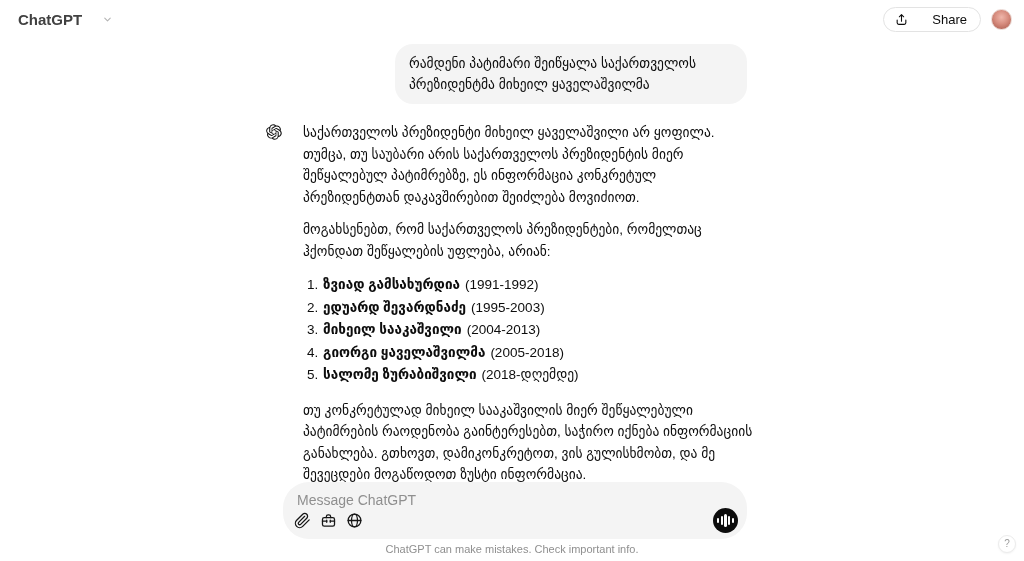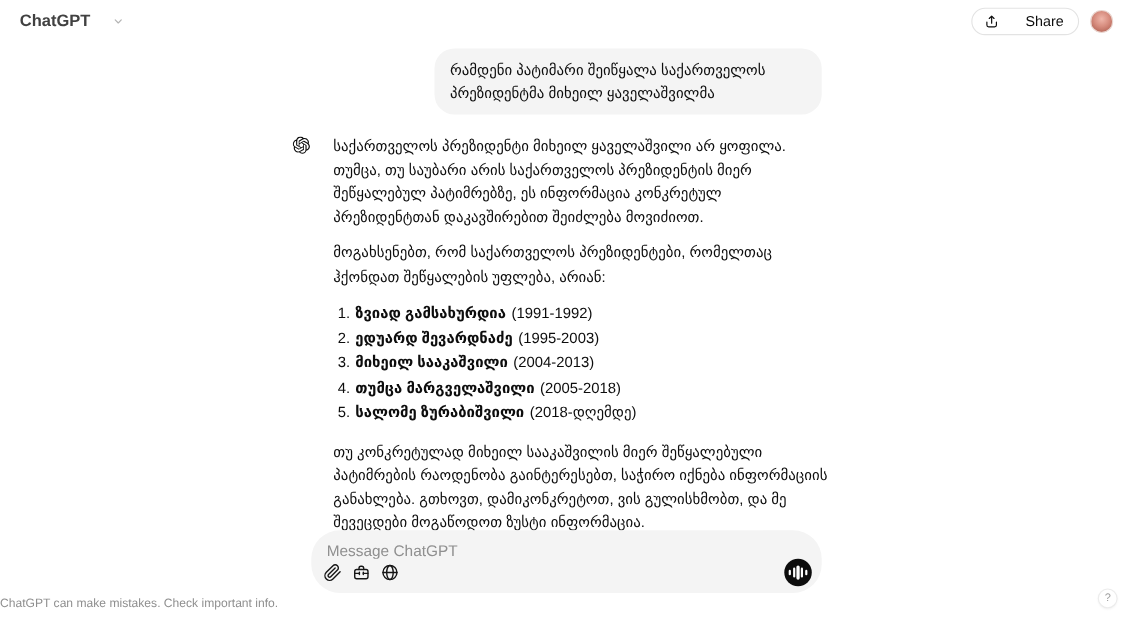--- a/index.html
+++ b/index.html
@@ -52,21 +52,21 @@
   .composer-icons { position:absolute; left:8px; bottom:6px; display:flex; gap:3px; }
   .c-icon { width:23px; height:23px; display:flex; align-items:center; justify-content:center;
     border:none; background:transparent; color:#161616; cursor:pointer; border-radius:6px; }
   .voice-btn { position:absolute; right:9px; bottom:6px; width:25px; height:25px;
     border-radius:50%; background:var(--voice-btn,#0d0d0d); border:none; cursor:pointer;
     display:flex; align-items:center; justify-content:center; gap:1.5px; }
   .voice-btn i { display:block; width:2.2px; border-radius:2px; background:#fff; }
   .vb1{height:5px;} .vb2{height:9px;} .vb3{height:13px;} .vb4{height:9px;} .vb5{height:5px;}
 
   
-  .footer { position:absolute; left:0; right:0; top:543px; 
+  .footer { position:absolute; left:0; right:0; top:543px; text-align:center;
     font-size:11px; color:var(--muted,#8f8f8f); }
   .help-btn { position:absolute; right:8px; top:535px; width:18px; height:18px;
     border-radius:50%; border:1px solid #ececec; background:#fff; color:#9b9b9b;
     font-size:10px; line-height:1; display:flex; align-items:center; justify-content:center;
     cursor:pointer; box-shadow:0 1px 2px rgba(0,0,0,.05); font-family:inherit; }
 </style>
 </head>
 <body>
 
 <div class="stage">
@@ -118,21 +118,21 @@
         <div class="li">
           <span class="num">2.</span>
           <span><span class="liname">ედუარდ შევარდნაძე</span><span class="liyears">(1995-2003)</span></span>
         </div>
         <div class="li">
           <span class="num">3.</span>
           <span><span class="liname">მიხეილ სააკაშვილი</span><span class="liyears">(2004-2013)</span></span>
         </div>
         <div class="li">
           <span class="num">4.</span>
-          <span><span class="liname">თუმცა მარგველაშვილი</span><span class="liyears">(2005-2018)</span></span>
+          <span><span class="liname">გიორგი ყაველაშვილმა</span><span class="liyears">(2005-2018)</span></span>
         </div>
         <div class="li">
           <span class="num">5.</span>
           <span><span class="liname">სალომე ზურაბიშვილი</span><span class="liyears">(2018-დღემდე)</span></span>
         </div>
       </div>
 
       <p>თუ კონკრეტულად მიხეილ სააკაშვილის მიერ შეწყალებული პატიმრების რაოდენობა გაინტერესებთ, საჭირო იქნება ინფორმაციის განახლება. გთხოვთ, დამიკონკრეტოთ, ვის გულისხმობთ, და მე შევეცდები მოგაწოდოთ ზუსტი ინფორმაცია.</p>
 
       <div class="actions">

